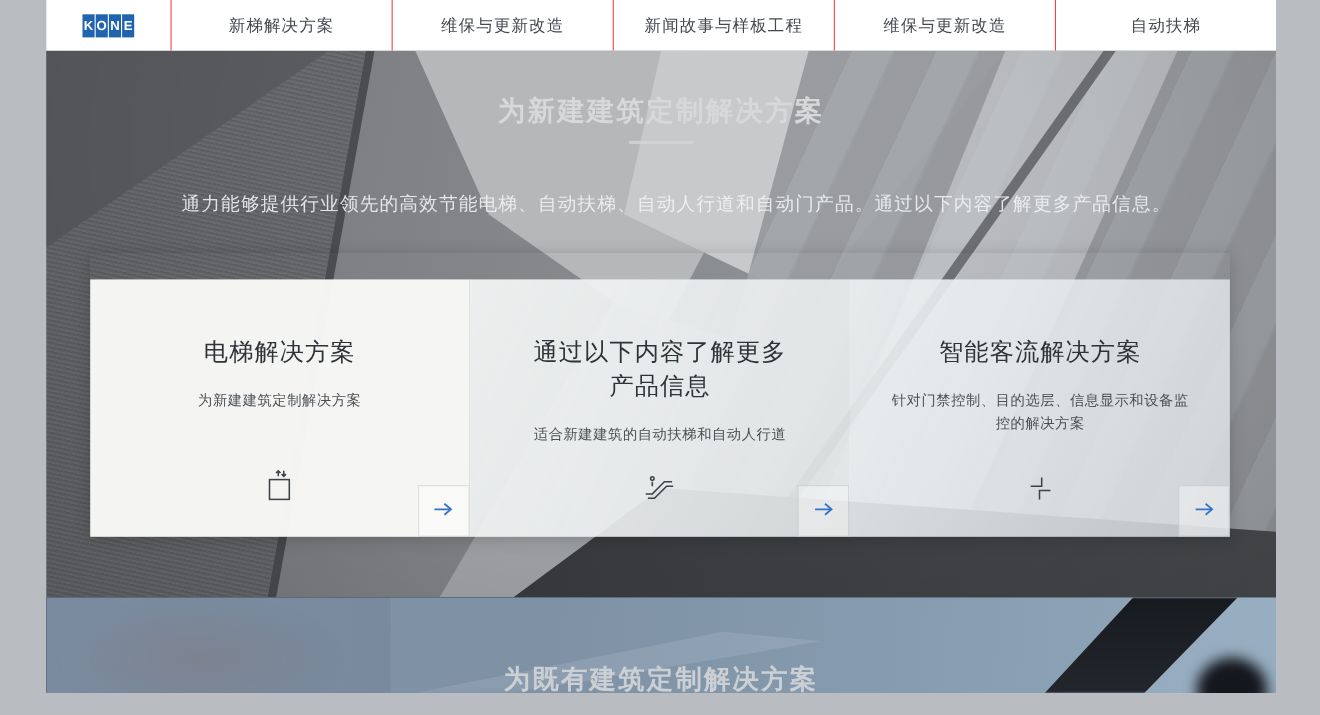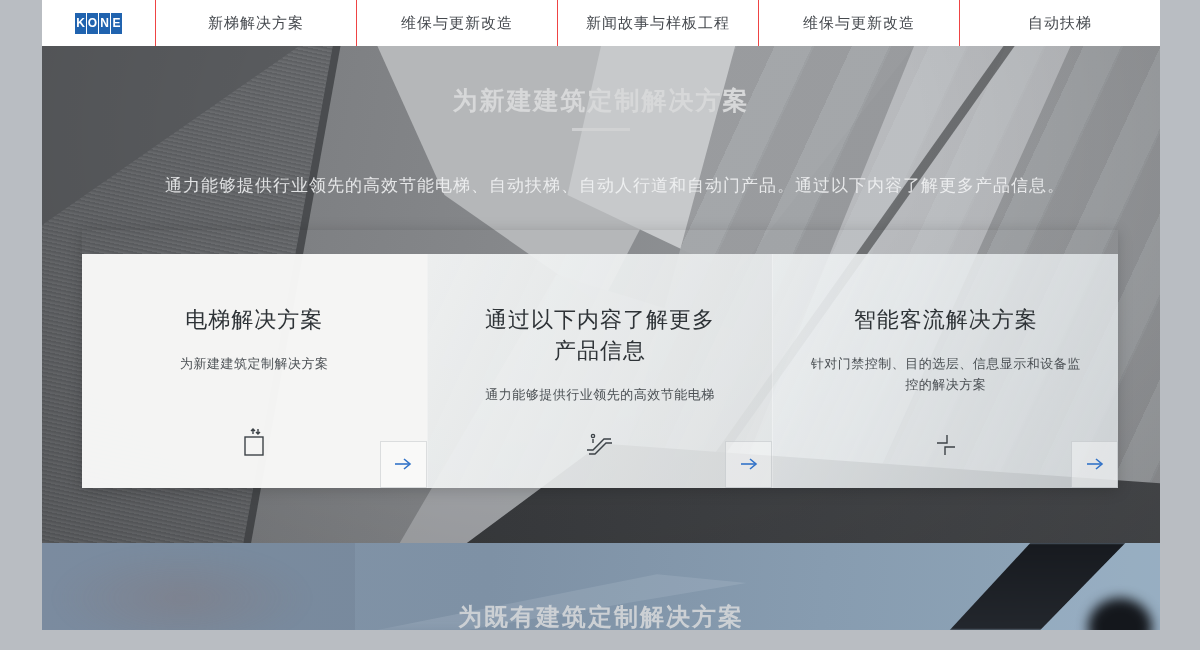--- a/index.html
+++ b/index.html
@@ -120,21 +120,21 @@
             <svg width="18" height="12" viewBox="0 0 18 12" fill="none" stroke="#3273c8" stroke-width="1.6">
               <path d="M1 6 H15"></path>
                 <path d="M10 1 L16 6 L10 11"></path>
             </svg>
           </span>
         </div>
       </div>
 
       <div class="card card-2">
         <div class="card-title">通过以下内容了解更多产品信息</div>
-        <div class="card-desc">通力能够提供行业领先的高效节能电梯</div>
+        <div class="card-desc">适合新建建筑的自动扶梯和自动人行道</div>
         <span class="card-icon">
           <svg width="34" height="28" viewBox="0 0 34 28" fill="none" stroke="#3c4247" stroke-width="1.4">
             <circle cx="10" cy="6" r="1.6"></circle>
             <path d="M10 9 V13"></path>
             <path d="M4 20 h6 l11 -11 h7"></path>
             <path d="M6 24 h6 l11 -11 h6"></path>
           </svg>
         </span>
         <div class="card-corner">
           <span>

